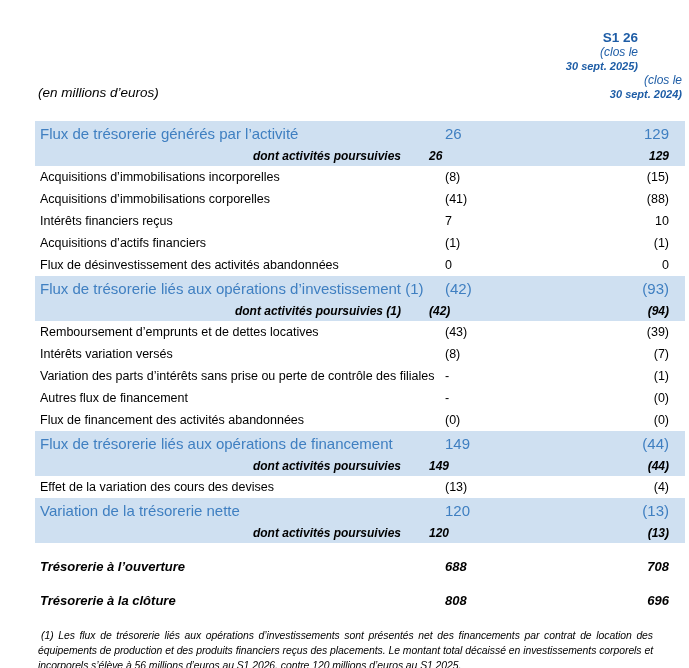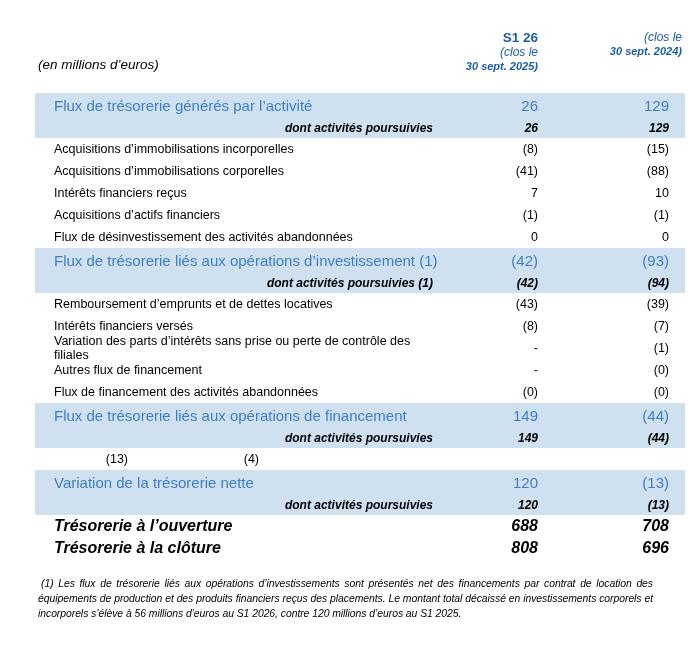--- a/index.html
+++ b/index.html
@@ -22,65 +22,67 @@
   .header{
     display:flex;align-items:flex-end;
     padding:30px 4px 0 38px;
   }
   .unit-label{
     flex:1;
     font-style:italic;
     font-size:13.5px;
     padding-bottom:1px;
   }
-  .header-cols{display:flex;}
+  .header-cols{display:flex;flex-direction:column;}
   .hcol{
     text-align:right;
     color:var(--header-text);
     line-height:14px;
   }
   .hcol.c1{width:100px;padding-right:7px;}
   .hcol.c2{width:140px;padding-right:3px;}
   .hcol .period{font-weight:bold;font-size:13.5px;line-height:15px;}
   .hcol .close-prefix{font-style:italic;font-size:12px;}
   .hcol .close-date{font-weight:bold;font-style:italic;font-size:11px;}
 
   
   .table{
     margin:20px 4px 0 35px;   
     width:650px;
   }
   .row{display:flex;align-items:center;}
-  .row .label{flex:1;padding-left:19px;}
-  .row .v1{width:100px;text-align:right;padding-right:7px;}
+  .row .label{flex:1;padding-left:5px;}
+  .row .v1{width:100px;padding-right:7px;}
   .row .v2{width:140px;text-align:right;padding-right:16px;}
 
   .row.section-title{
     height:24px;
     background:var(--band-bg);
     color:var(--section-text);
     font-size:15px;
   }
   .row.section-sub{
     height:21px;
     background:var(--band-bg);
     font-weight:bold;
     font-style:italic;
     font-size:12px;
+    gap:16px;
   }
   .row.section-sub .label{text-align:right;padding-right:12px;}
   .row.normal{
     height:22px;
     font-size:12.5px;
   }
   .row.total{
     height:22px;
     font-weight:bold;
     font-style:italic;
-    font-size:16px;
+    font-size:13px;
+    margin-top:12px;
   }
 
   
   .footnote{
     margin:17px 36px 0 38px;
     font-style:italic;
     font-size:10.4px;
     letter-spacing:-0.05px;
     line-height:15px;
     text-align:justify;
@@ -152,21 +154,21 @@
         <div class="label">dont activités poursuivies (1)</div>
         <div class="v1">(42)</div>
         <div class="v2">(94)</div>
       </div>
       <div class="row normal">
         <div class="label">Remboursement d’emprunts et de dettes locatives</div>
         <div class="v1">(43)</div>
         <div class="v2">(39)</div>
       </div>
       <div class="row normal">
-        <div class="label">Intérêts financiers versés</div>
+        <div class="label">Intérêts variation versés</div>
         <div class="v1">(8)</div>
         <div class="v2">(7)</div>
       </div>
       <div class="row normal">
         <div class="label">Variation des parts d’intérêts sans prise ou perte de contrôle des filiales</div>
         <div class="v1">-</div>
         <div class="v2">(1)</div>
       </div>
       <div class="row normal">
         <div class="label">Autres flux de financement</div>
@@ -182,20 +184,21 @@
         <div class="label">Flux de trésorerie liés aux opérations de financement</div>
         <div class="v1">149</div>
         <div class="v2">(44)</div>
       </div>
       <div class="row section-sub">
         <div class="label">dont activités poursuivies</div>
         <div class="v1">149</div>
         <div class="v2">(44)</div>
       </div>
       <div class="row normal">
+        <div class="label">Effet de la variation des cours des devises</div>
         <div class="v1">(13)</div>
         <div class="v2">(4)</div>
       </div>
       <div class="row section-title">
         <div class="label">Variation de la trésorerie nette</div>
         <div class="v1">120</div>
         <div class="v2">(13)</div>
       </div>
       <div class="row section-sub">
         <div class="label">dont activités poursuivies</div>

